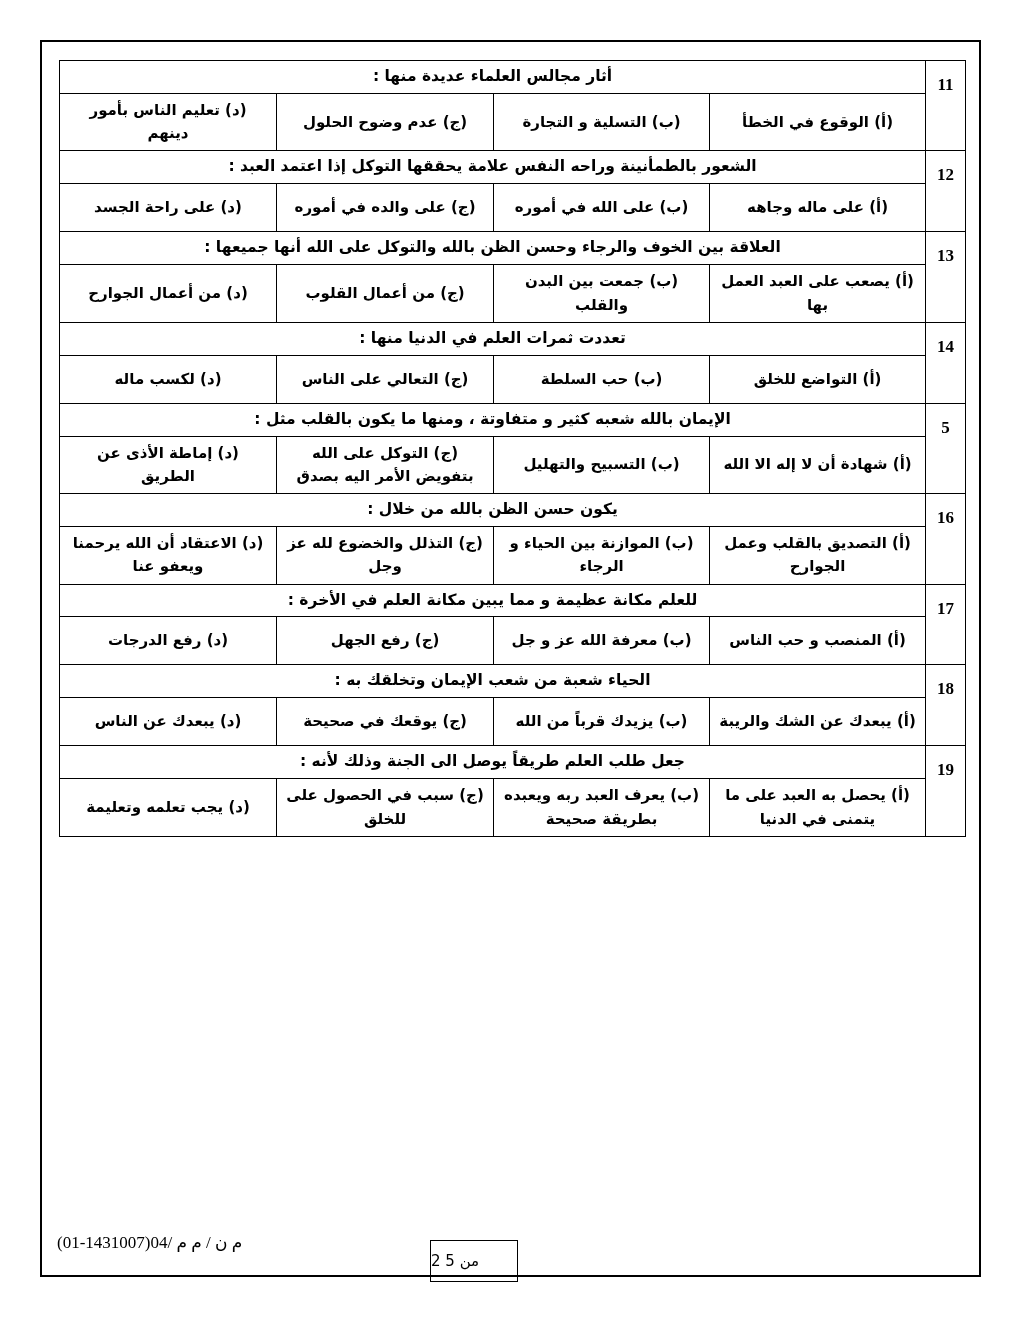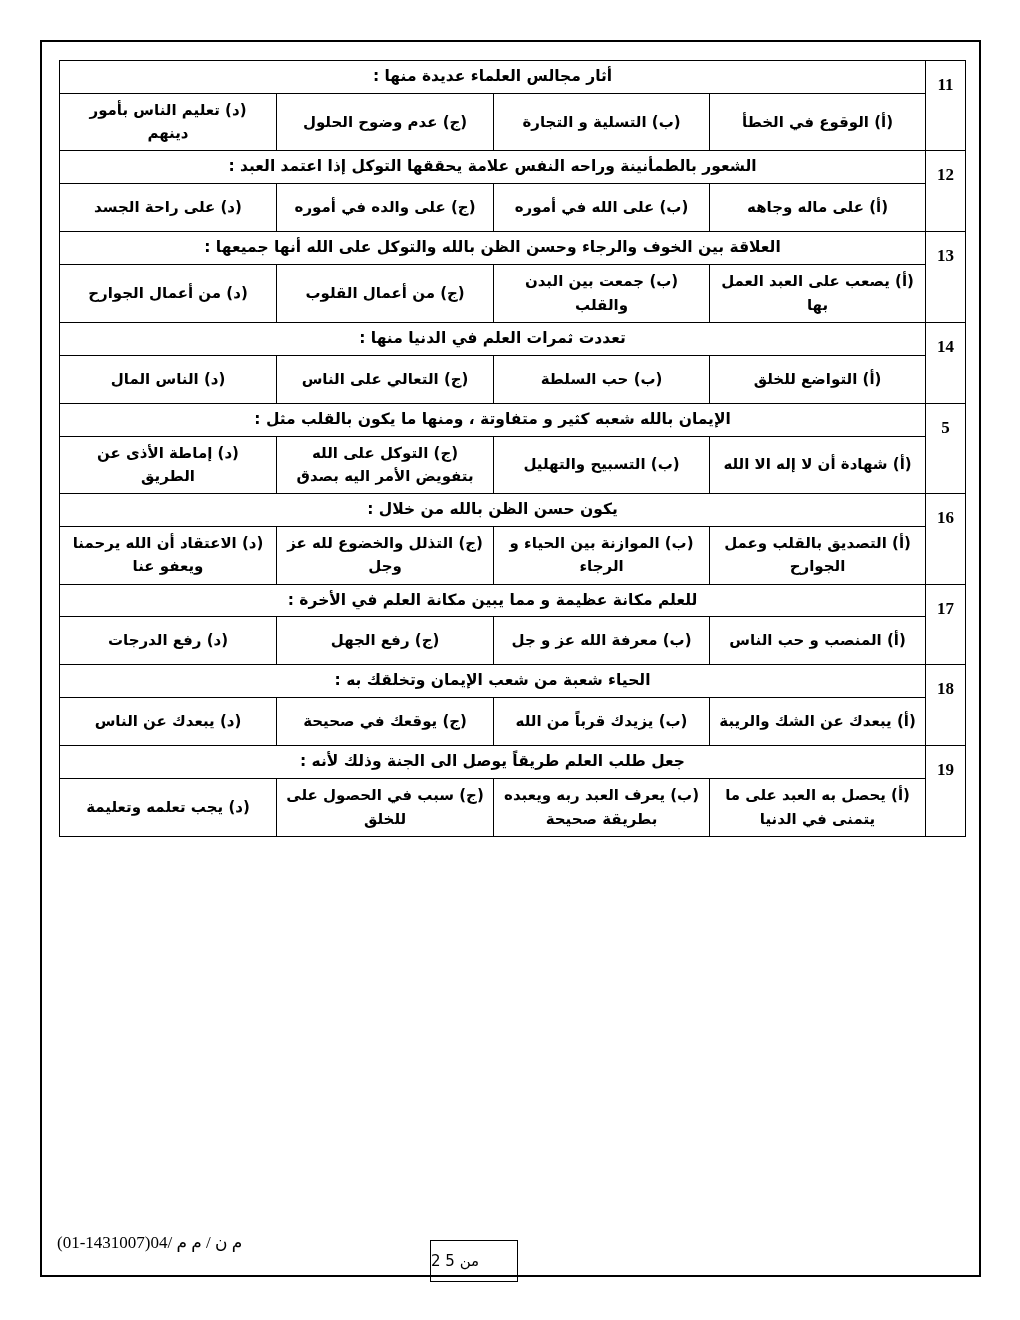--- a/index.html
+++ b/index.html
@@ -129,21 +129,21 @@
       </tr>
 
       <tr>
         <td class="qnum" rowspan="2">14</td>
         <td class="qtext" colspan="4">تعددت ثمرات العلم في الدنيا منها :</td>
       </tr>
       <tr>
         <td class="opt">(أ) التواضع للخلق</td>
         <td class="opt">(ب) حب السلطة</td>
         <td class="opt">(ج) التعالي على الناس</td>
-        <td class="opt">(د) الناس المال</td>
+        <td class="opt">(د) لكسب ماله</td>
       </tr>
 
       <tr>
         <td class="qnum" rowspan="2">5</td>
         <td class="qtext" colspan="4">الإيمان بالله شعبه كثير و متفاوتة ، ومنها ما يكون بالقلب مثل :</td>
       </tr>
       <tr>
         <td class="opt">(أ) شهادة أن لا إله الا الله</td>
         <td class="opt">(ب) التسبيح والتهليل</td>
         <td class="opt">(ج) التوكل على الله بتفويض الأمر اليه بصدق</td>

